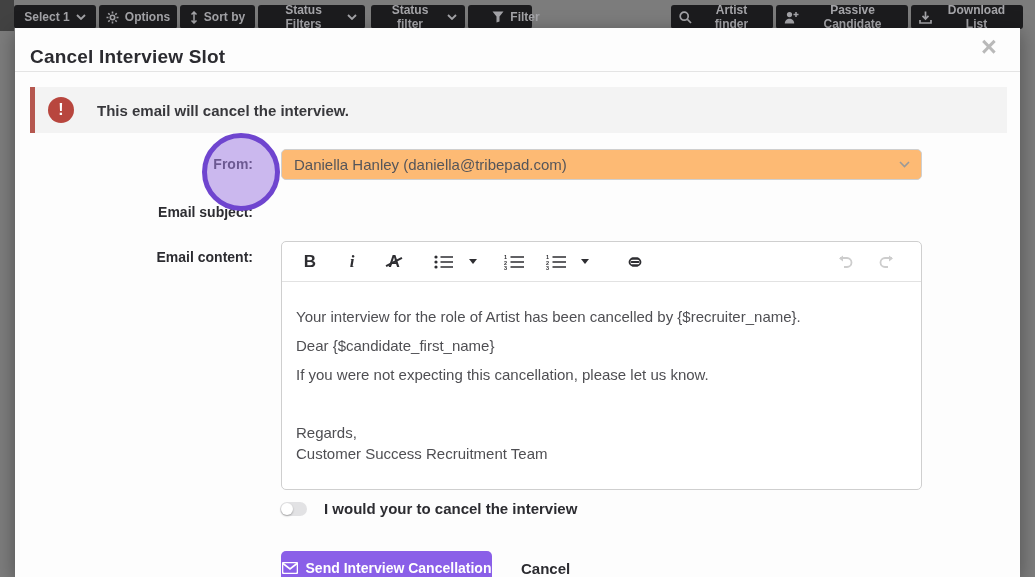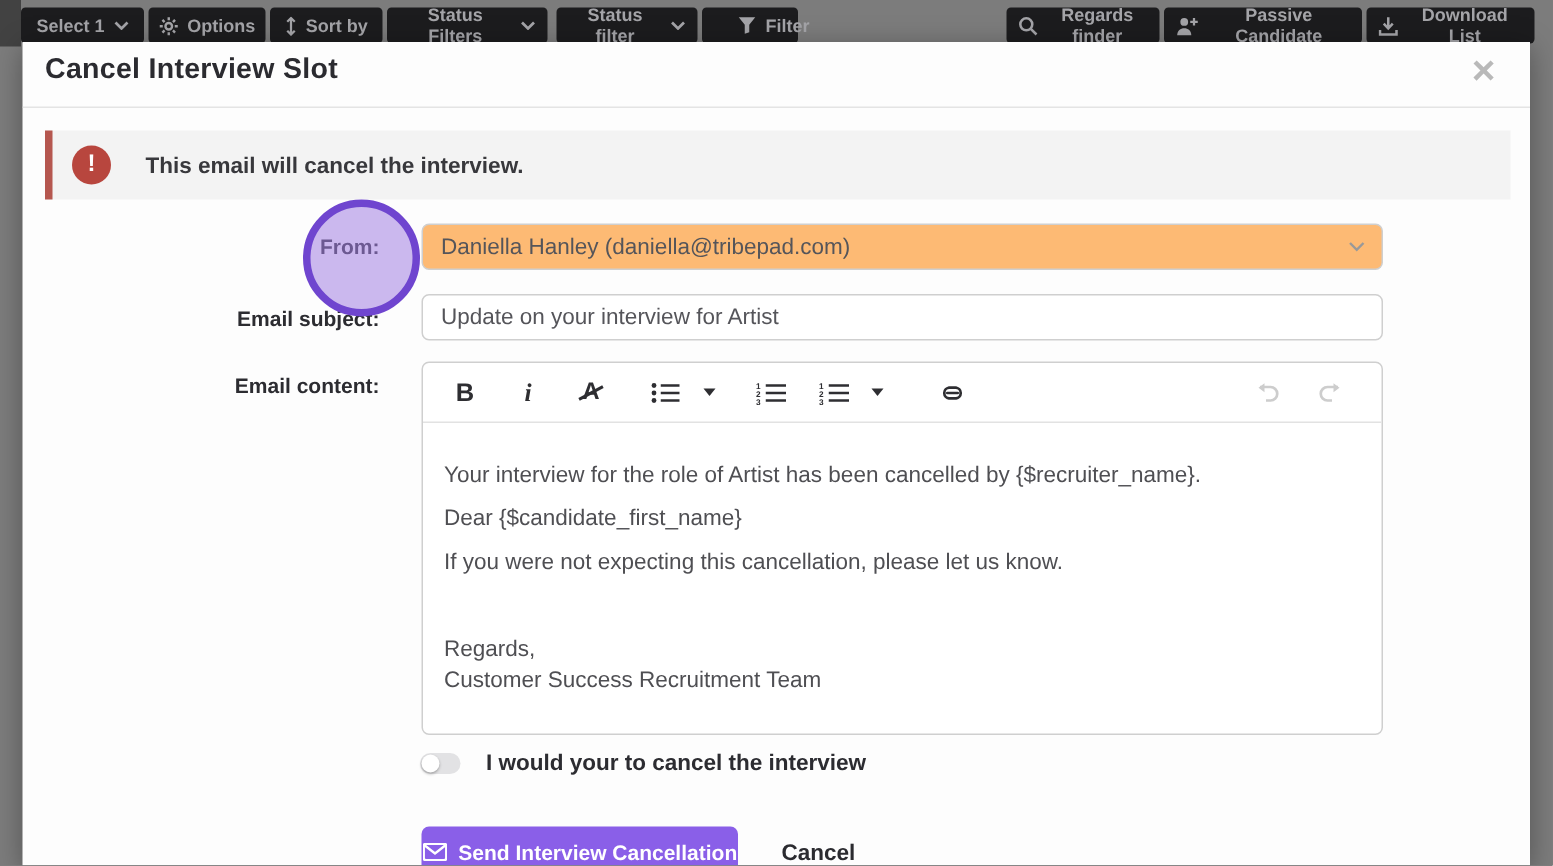--- a/index.html
+++ b/index.html
@@ -19,21 +19,21 @@
     padding:0 8px;
   }
   .tb-btn svg { flex:0 0 auto; }
   
   .modal {
     position:absolute; left:15px; top:28px; width:1005px; height:549px;
     background:#fdfdfd; overflow:hidden;
     box-shadow:0 4px 18px rgba(0,0,0,0.35);
   }
   .modal-title {
-    position:absolute; left:15px; top:8px;
+    position:absolute; left:15px; top:18px;
     font-size:19px; font-weight:bold; color:#2b2b30; letter-spacing:.2px;
   }
   .modal-close {
     position:absolute; right:16px; top:2px; width:30px; height:34px;
     background:none; border:none; color:#b9b9b9; font-size:27px; font-weight:bold;
     cursor:pointer; line-height:34px; text-align:center; font-family:inherit;
   }
   .modal-divider { position:absolute; left:0; top:43px; width:100%; height:1px; background:#e4e4e4; }
   
   .alert {
@@ -178,21 +178,21 @@
       <path d="M0.5 0.5 h11 L7.5 5.5 v5 L4.5 11.5 v-6 Z" fill="currentColor"></path>
     </svg>
     <span>Filter</span>
   </button>
 
   <button class="tb-btn" style="left:671px; width:102px;">
     <svg width="13" height="13" viewBox="0 0 13 13">
       <circle cx="5.2" cy="5.2" r="4" fill="none" stroke="currentColor" stroke-width="1.7"></circle>
       <path d="M8.2 8.2 L12 12" stroke="currentColor" stroke-width="1.7"></path>
     </svg>
-    <span>Regards finder</span>
+    <span>Artist finder</span>
   </button>
 
   <button class="tb-btn" style="left:776px; width:132px;">
     <svg width="15" height="13" viewBox="0 0 15 13">
       <circle cx="5.5" cy="3.6" r="2.6" fill="currentColor"></circle>
       <path d="M0.8 12.5 c0-3 2.2-4.7 4.7-4.7 s4.7 1.7 4.7 4.7 Z" fill="currentColor"></path>
       <path d="M12 1 v5 M9.5 3.5 h5" stroke="currentColor" stroke-width="1.5"></path>
     </svg>
     <span>Passive Candidate</span>
   </button>
@@ -218,21 +218,20 @@
 
     <div class="f-label" style="top:128px;">From:</div>
     <div class="select-box" role="combobox">
       <span class="sel-text">Daniella Hanley (daniella@tribepad.com)</span>
       <svg class="sel-chev" width="11" height="7" viewBox="0 0 11 7">
           <path d="M1 1 L5.5 5.5 L10 1" fill="none" stroke="#999" stroke-width="1.6"></path>
         </svg>
     </div>
 
     <div class="f-label" style="top:176px;">Email subject:</div>
-    <input class="text-input" type="text" value="Update on your interview for Artist" style="">
 
     <div class="f-label" style="top:221px;">Email content:</div>
     <div class="editor">
       <div class="editor-toolbar">
         <button class="ed-btn glyph-b">B</button>
         <span class="sp-sm"></span>
         <button class="ed-btn glyph-i">i</button>
         <span class="sp-sm"></span>
         <button class="ed-btn glyph-a">A</button>
         <span class="sp-md"></span>

